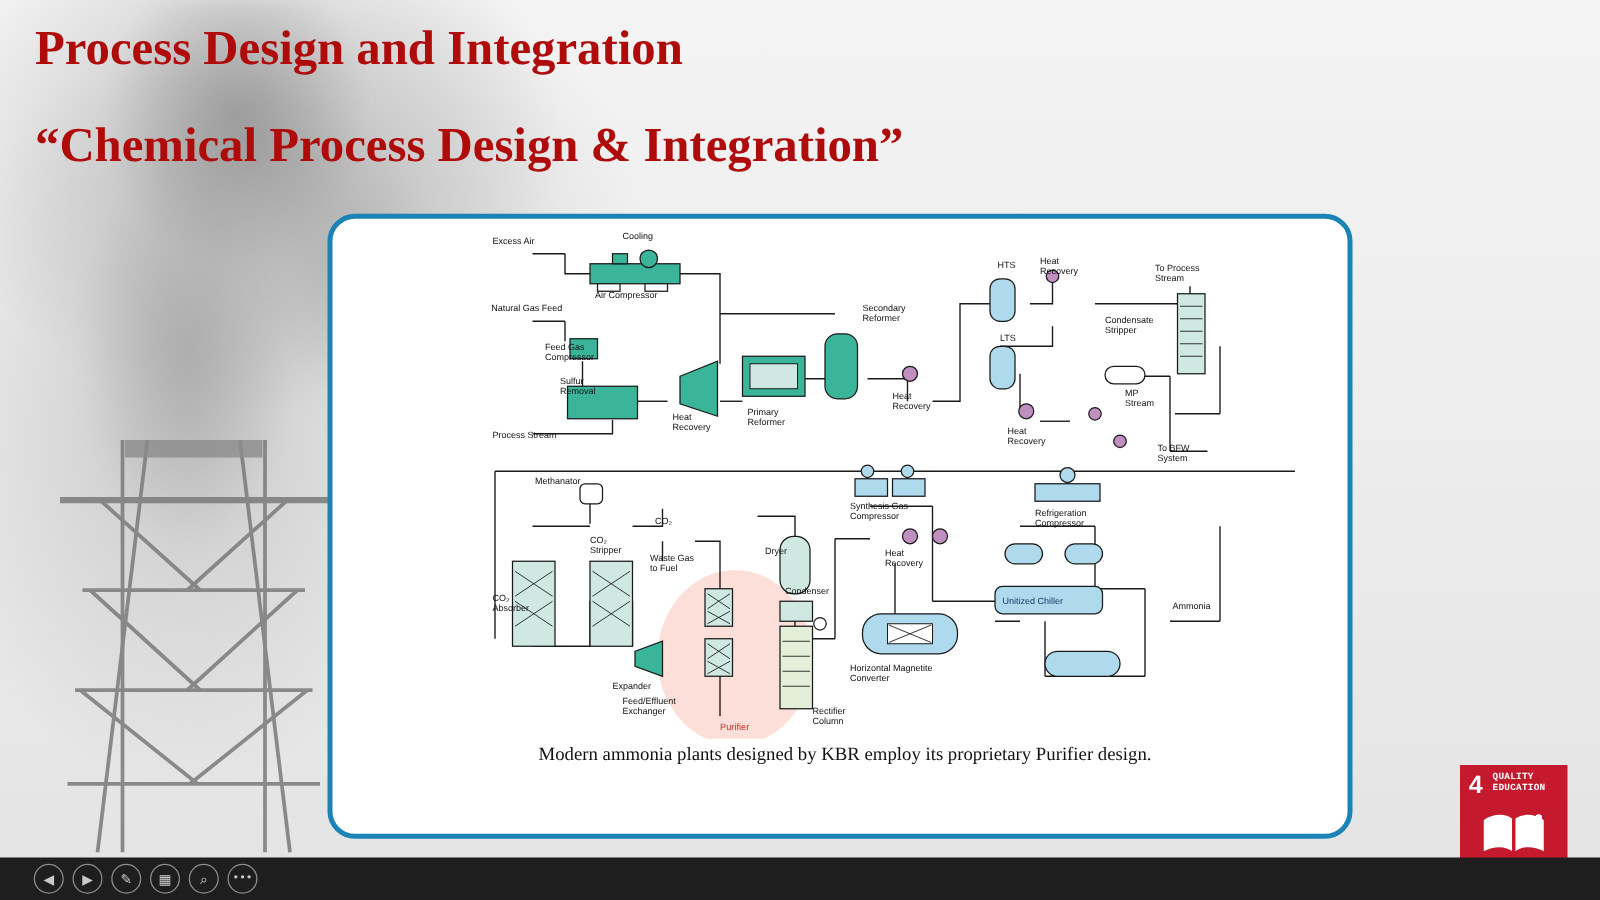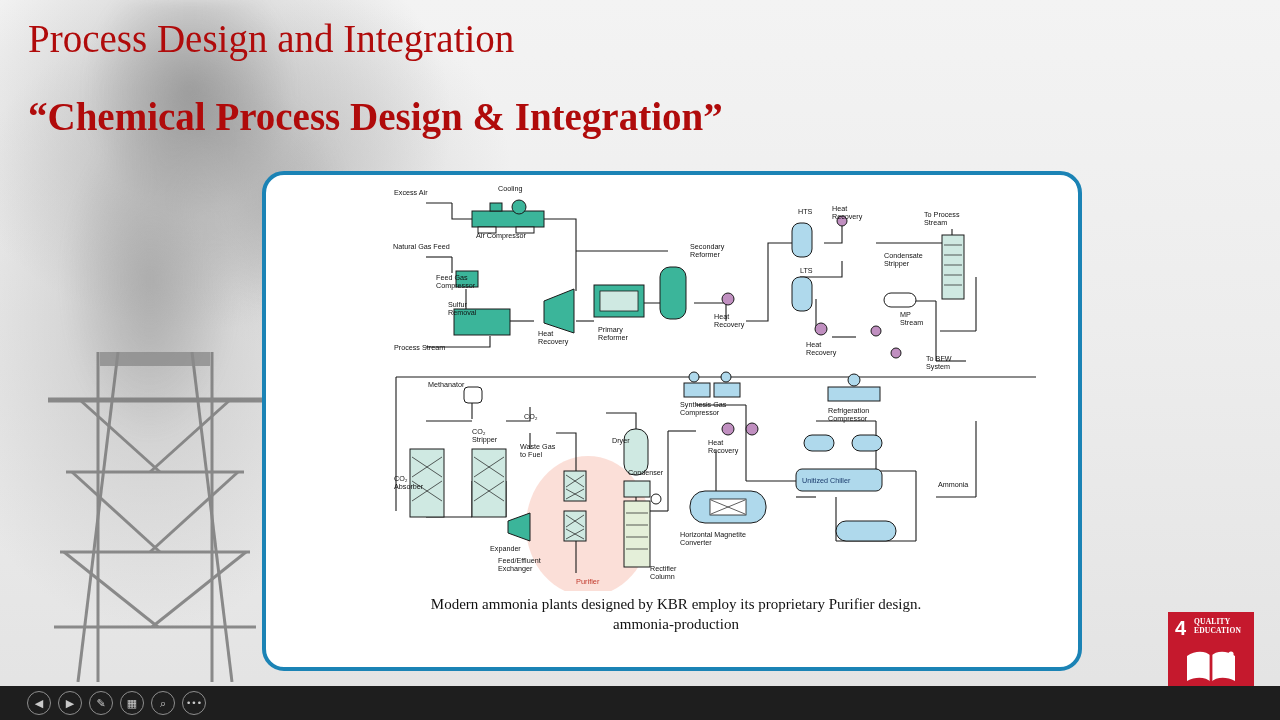--- a/index.html
+++ b/index.html
@@ -31,21 +31,21 @@
   }
   
   #bg .tower {
     position: absolute; left: 40px; top: 352px; width: 230px; height: 330px;
   }
   #bg .tower svg { display:block; }
 
   
   .title1 {
     position: absolute; left: 28px; top: 16px;
-    font-size: 39px; font-weight: normal; color: #B00B0B;
+    font-size: 39px; font-weight: bold; color: #B00B0B;
     letter-spacing: 0px; white-space: nowrap;
   }
   .title2 {
     position: absolute; left: 28px; top: 94px;
     font-size: 39px; font-weight: bold; color: #B00B0B;
     letter-spacing: 0px; white-space: nowrap; text-align: center;
   }
 
   
   #card {
@@ -71,21 +71,21 @@
   #sdg {
     position: absolute; left: 1168px; top: 612px; width: 86px; height: 86px;
     background: #C5192D; color: #fff;
   }
   #sdg .num {
     position: absolute; left: 7px; top: 5px; font-size: 20px; font-weight: bold;
     font-family: "Liberation Sans", sans-serif;
   }
   #sdg .lbl {
     position: absolute; left: 26px; top: 6px; font-size: 7.5px; line-height: 1.15;
-    font-weight: bold; font-family: Liberation Serif, serif; letter-spacing: .2px;
+    font-weight: bold; font-family: Liberation Mono, monospace; letter-spacing: .2px;
   }
   #sdg .book { position: absolute; left: 16px; top: 34px; }
 
   
   #playerbar {
     position: absolute; left: 0; top: 686px; width: 1280px; height: 34px;
     background: #1e1e1e;
   }
   #playerbar .btn {
     position: absolute; top: 5px; width: 24px; height: 24px;
@@ -390,21 +390,20 @@
         <text x="404" y="356"><tspan x="404" dy="0">Horizontal Magnetite</tspan><tspan x="404" dy="8">Converter</tspan></text>
         <text x="552" y="232"><tspan x="552" dy="0">Refrigeration</tspan><tspan x="552" dy="8">Compressor</tspan></text>
         <text x="526" y="302" fill="#1a3a6b">Unitized Chiller</text>
         <text x="662" y="306">Ammonia</text>
       </g>
     </svg>
   </div>
 
   <div class="caption">
     <div>Modern ammonia plants designed by KBR employ its proprietary Purifier design.</div>
-    <div>ammonia-production</div>
   </div>
 </div>
 
 <div id="sdg">
   <div class="num">4</div>
   <div class="lbl">
     <div>QUALITY</div>
     <div>EDUCATION</div>
   </div>
   <div class="book">

